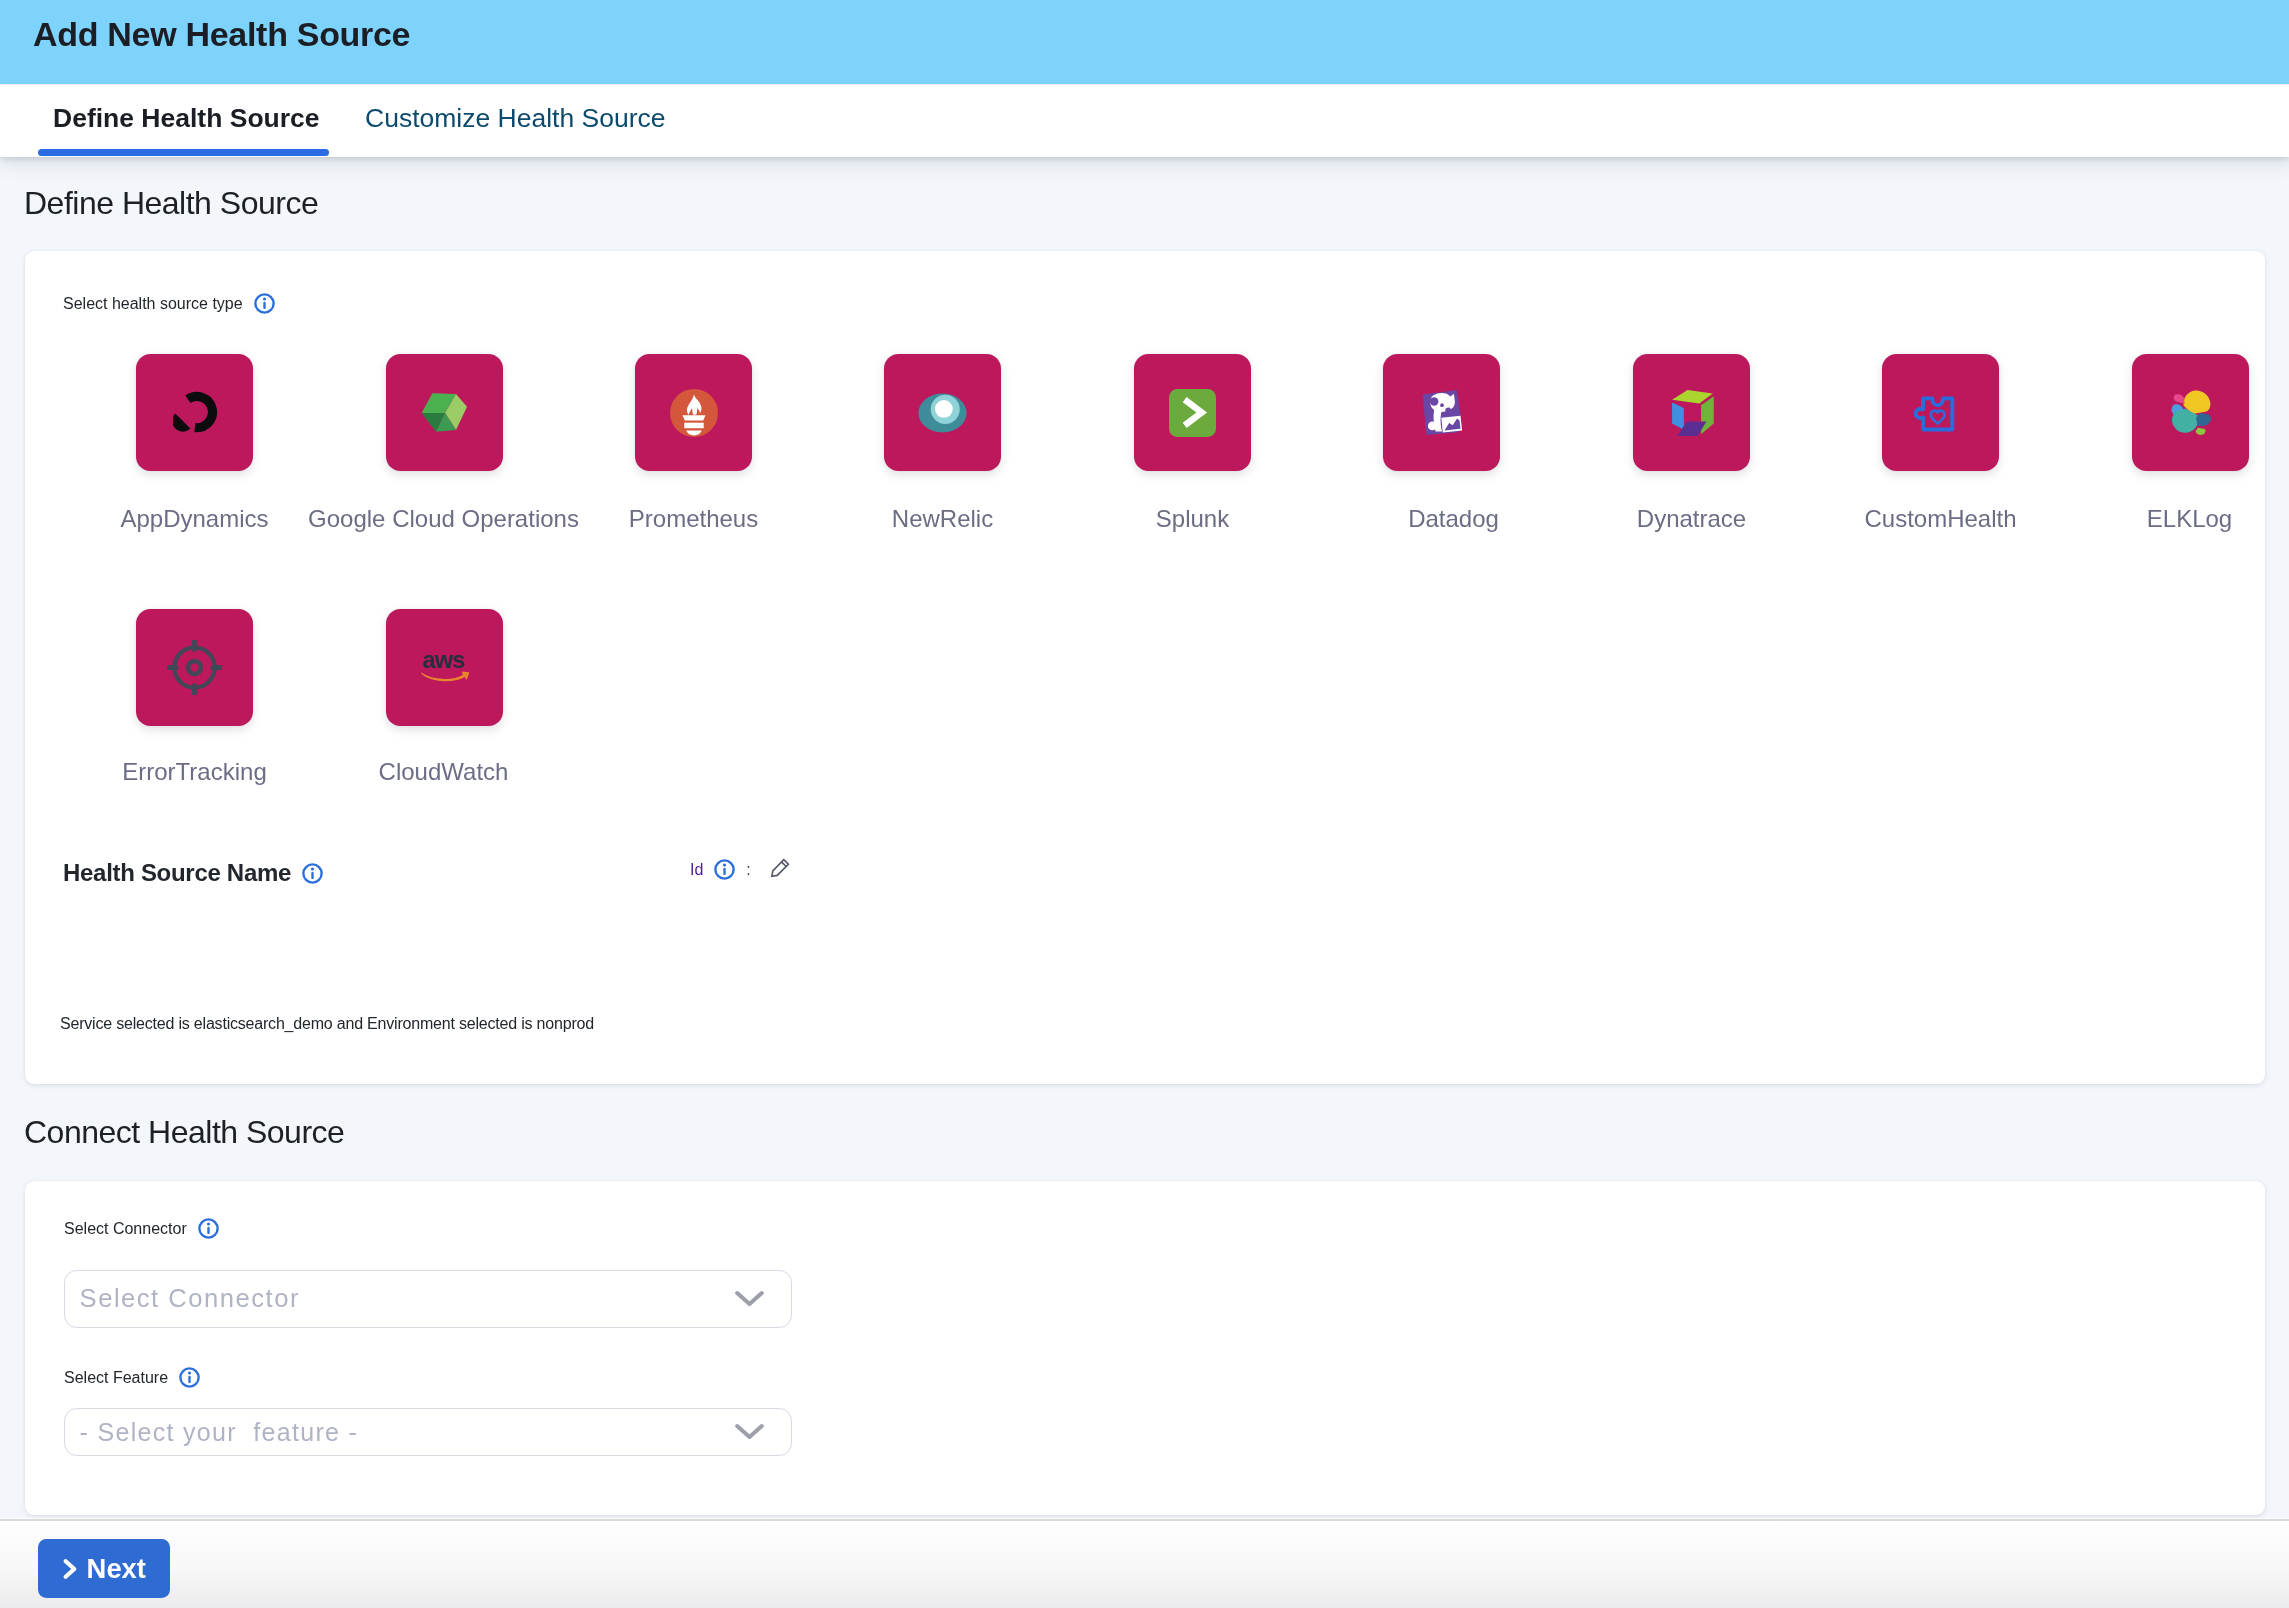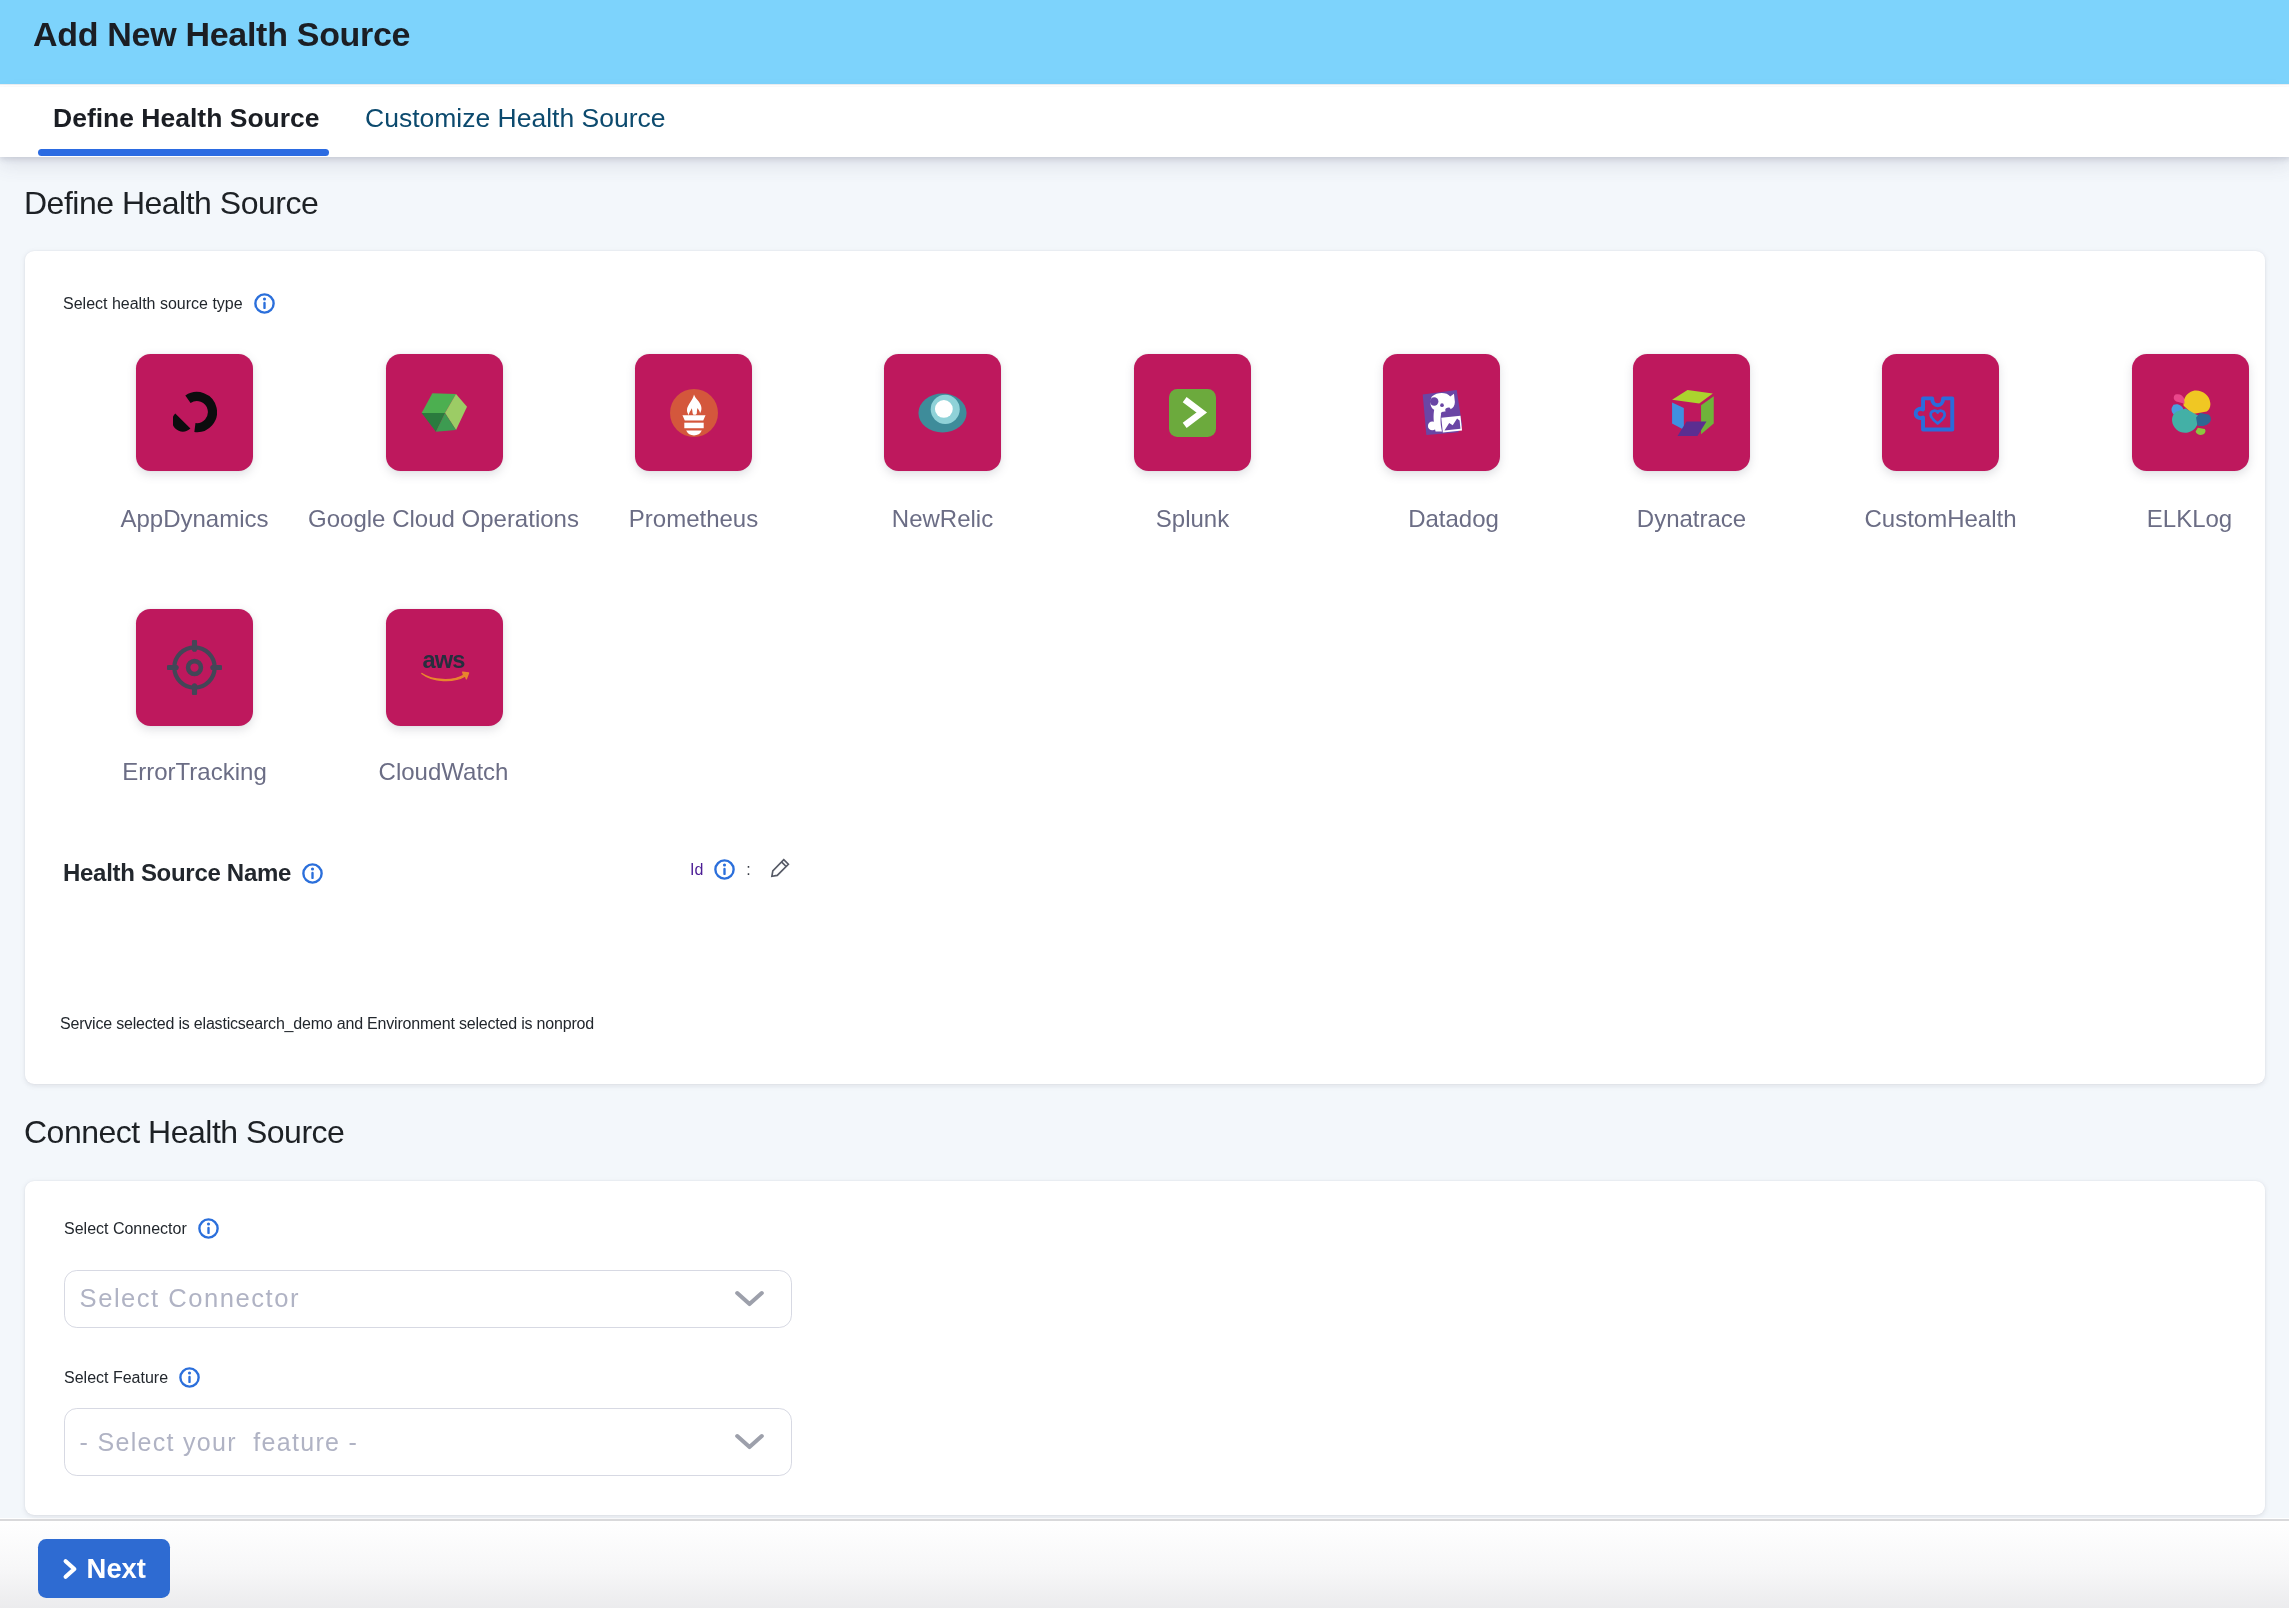--- a/index.html
+++ b/index.html
@@ -201,21 +201,21 @@
   </div>
 
   <div class="lblrow" style="left:64px; top:1367px;">
     <span class="lbl">Select Feature</span>
     <svg width="21" height="21" viewBox="0 0 23 23">
         <circle cx="11.5" cy="11.5" r="10" fill="none" stroke="#2b6fdb" stroke-width="2.6"></circle>
         <circle cx="11.5" cy="6.6" r="1.7" fill="#2b6fdb"></circle>
         <rect x="10.2" y="9.6" width="2.6" height="8" rx="1.3" fill="#2b6fdb"></rect>
       </svg>
   </div>
-  <div class="input" style="left:64px; top:1408px; width:728px; height:68px;text-align:center;">
+  <div class="input" style="left:64px; top:1408px; width:728px; height:48px;text-align:center;">
     <span class="ph" style="letter-spacing:1.3px;">- Select your&nbsp; feature -</span>
     <svg class="chev" width="31" height="16.4" viewBox="0 0 34 18" fill="none" stroke="#9da0ab" stroke-width="4.5" stroke-linecap="round" stroke-linejoin="round">
         <path d="M3.5 2.5 L17 14.5 L30.5 2.5"></path>
       </svg>
   </div>
 </div>
 
 <div class="topbar">
   <div class="title">Add New Health Source</div>
 </div>

